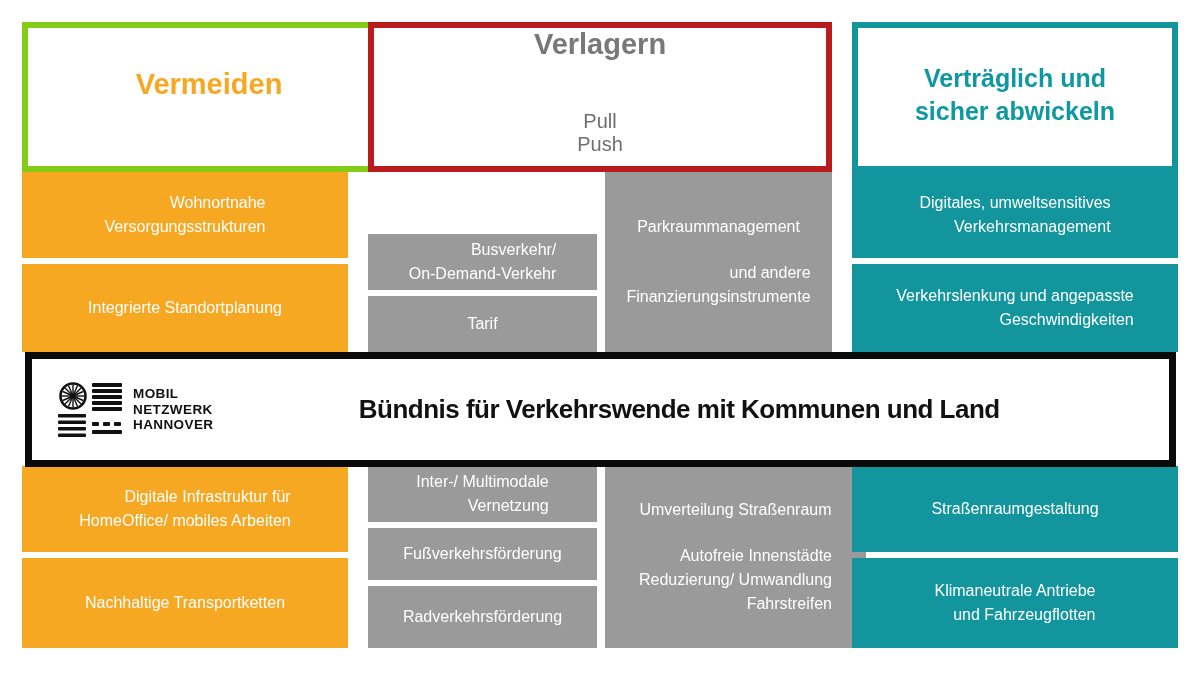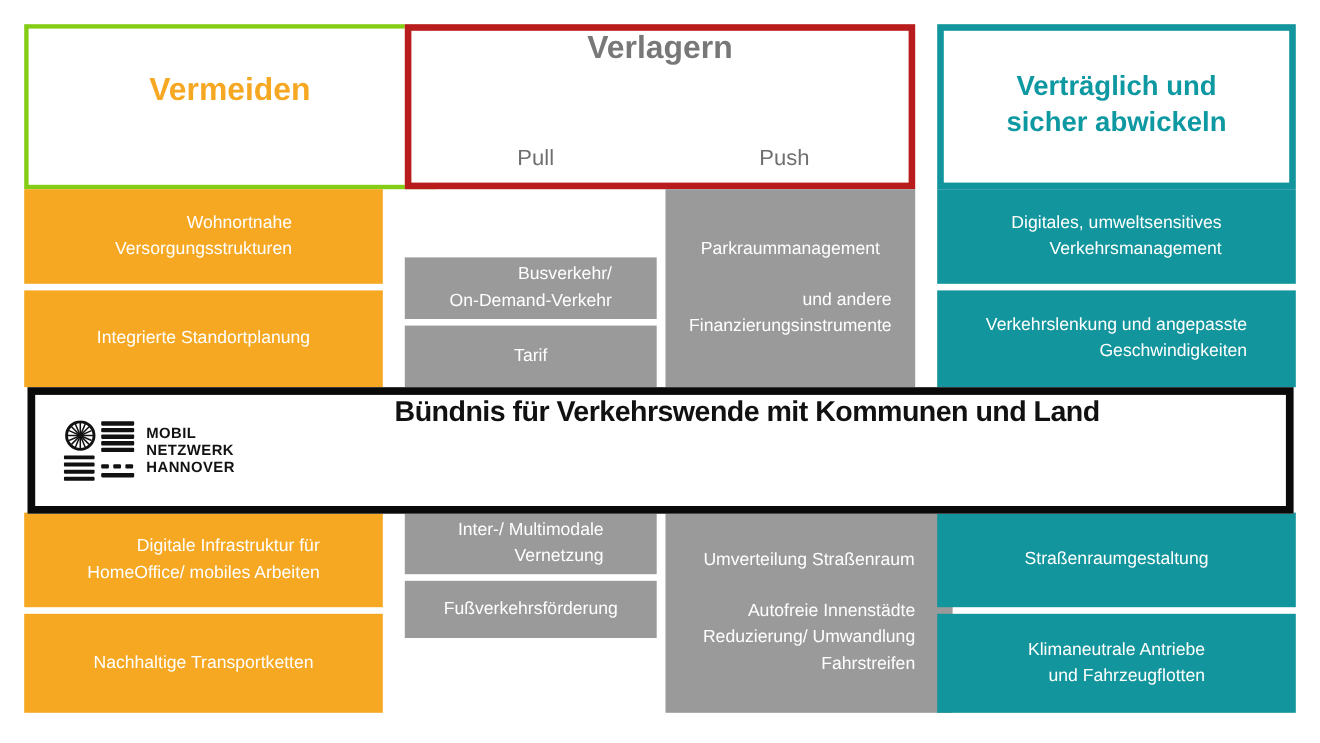--- a/index.html
+++ b/index.html
@@ -2,44 +2,44 @@
 <html><head>
 <meta charset="utf-8">
 <style>
   html,body{margin:0;padding:0;background:#ffffff;}
   .stage{position:relative;width:1200px;height:675px;background:#ffffff;overflow:hidden;
          font-family:"Liberation Sans","DejaVu Sans",sans-serif;}
 
   
   .title-box{position:absolute;box-sizing:border-box;background:#fff;display:flex;
              flex-direction:column;align-items:center;}
-  .tb-left{left:22px;top:22px;width:374px;height:150px;border:4px solid #84cc16;padding-top:40px;}
+  .tb-left{left:22px;top:22px;width:374px;height:150px;border:6px solid #84cc16;padding-top:40px;}
   .tb-mid{left:368px;top:22px;width:464px;height:150px;border:6px solid #b91c1c;}
   .tb-right{left:852px;top:22px;width:326px;height:150px;border:6px solid #12959C;padding-top:34px;}
   .tb-title{font-weight:bold;text-align:center;white-space:pre-line;}
   .t-orange{color:#F6A822;font-size:29px;}
   .t-gray{color:#787878;font-size:29px;}
   .t-teal{color:#0E98A1;font-size:25px;line-height:1.3;}
 
-  .pp-row{margin-top:auto;width:100%;display:flex;padding-bottom:10px;}
+  .pp-row{margin-top:auto;width:100%;display:flex;padding-bottom:10px;flex-direction:column;}
   .pp-half{flex:1;text-align:center;}
   .pp-label{color:#6F6F6F;font-size:20px;}
 
   
   .cell{position:absolute;box-sizing:border-box;display:flex;flex-direction:column;
         align-items:center;justify-content:center;text-align:right;color:#ffffff;
         font-size:16px;line-height:1.5;white-space:pre-line;padding:4px 28px;}
   .orange{background:#F6A822;}
   .gray{background:#9A9A9A;}
   .teal{background:#12959C;}
   .cell .para + .para{margin-top:22px;}
 
   
   .banner{position:absolute;left:25px;top:352px;width:1151px;height:115px;background:#ffffff;
-          border:7px solid #0a0a0a;box-sizing:border-box;display:flex;
+          border:7px solid #0a0a0a;box-sizing:border-box;display:flex;align-items:center;
           z-index:5;padding-left:26px;padding-right:24px;}
   .logo{display:flex;align-items:center;flex:0 0 auto;}
   .logo-text{margin-left:9px;display:flex;flex-direction:column;justify-content:center;
              font-weight:bold;color:#111;font-size:13.5px;line-height:1.15;letter-spacing:0.4px;}
   .banner-title{flex:1;text-align:center;font-weight:bold;color:#111;font-size:26px;
                 letter-spacing:-0.5px;}
 </style>
 </head>
 <body>
 
@@ -62,20 +62,21 @@
       <div class="pp-half"><span class="pp-label">Push</span></div>
     </div>
   </div>
 
   <div class="cell gray" style="left:368px;top:234px;width:229px;height:56px;">Busverkehr/
 On-Demand-Verkehr</div>
   <div class="cell gray" style="left:368px;top:296px;width:229px;height:56px;">Tarif</div>
   <div class="cell gray" style="left:368px;top:466px;width:229px;height:56px;">Inter-/ Multimodale
 Vernetzung</div>
   <div class="cell gray" style="left:368px;top:528px;width:229px;height:52px;">Fußverkehrsförderung</div>
+  <div class="cell gray" style="left:368px;top:586px;width:229px;height:62px;">Radverkehrsförderung</div>
 
   <div class="cell gray" style="left:605px;top:172px;width:227px;height:180px;">
     <div class="para">Parkraummanagement</div>
     <div class="para">und andere
 Finanzierungsinstrumente</div>
   </div>
   <div class="cell gray" style="left:605px;top:466px;width:261px;height:182px;">
     <div class="para">Umverteilung Straßenraum</div>
     <div class="para">Autofreie Innenstädte
 Reduzierung/ Umwandlung

